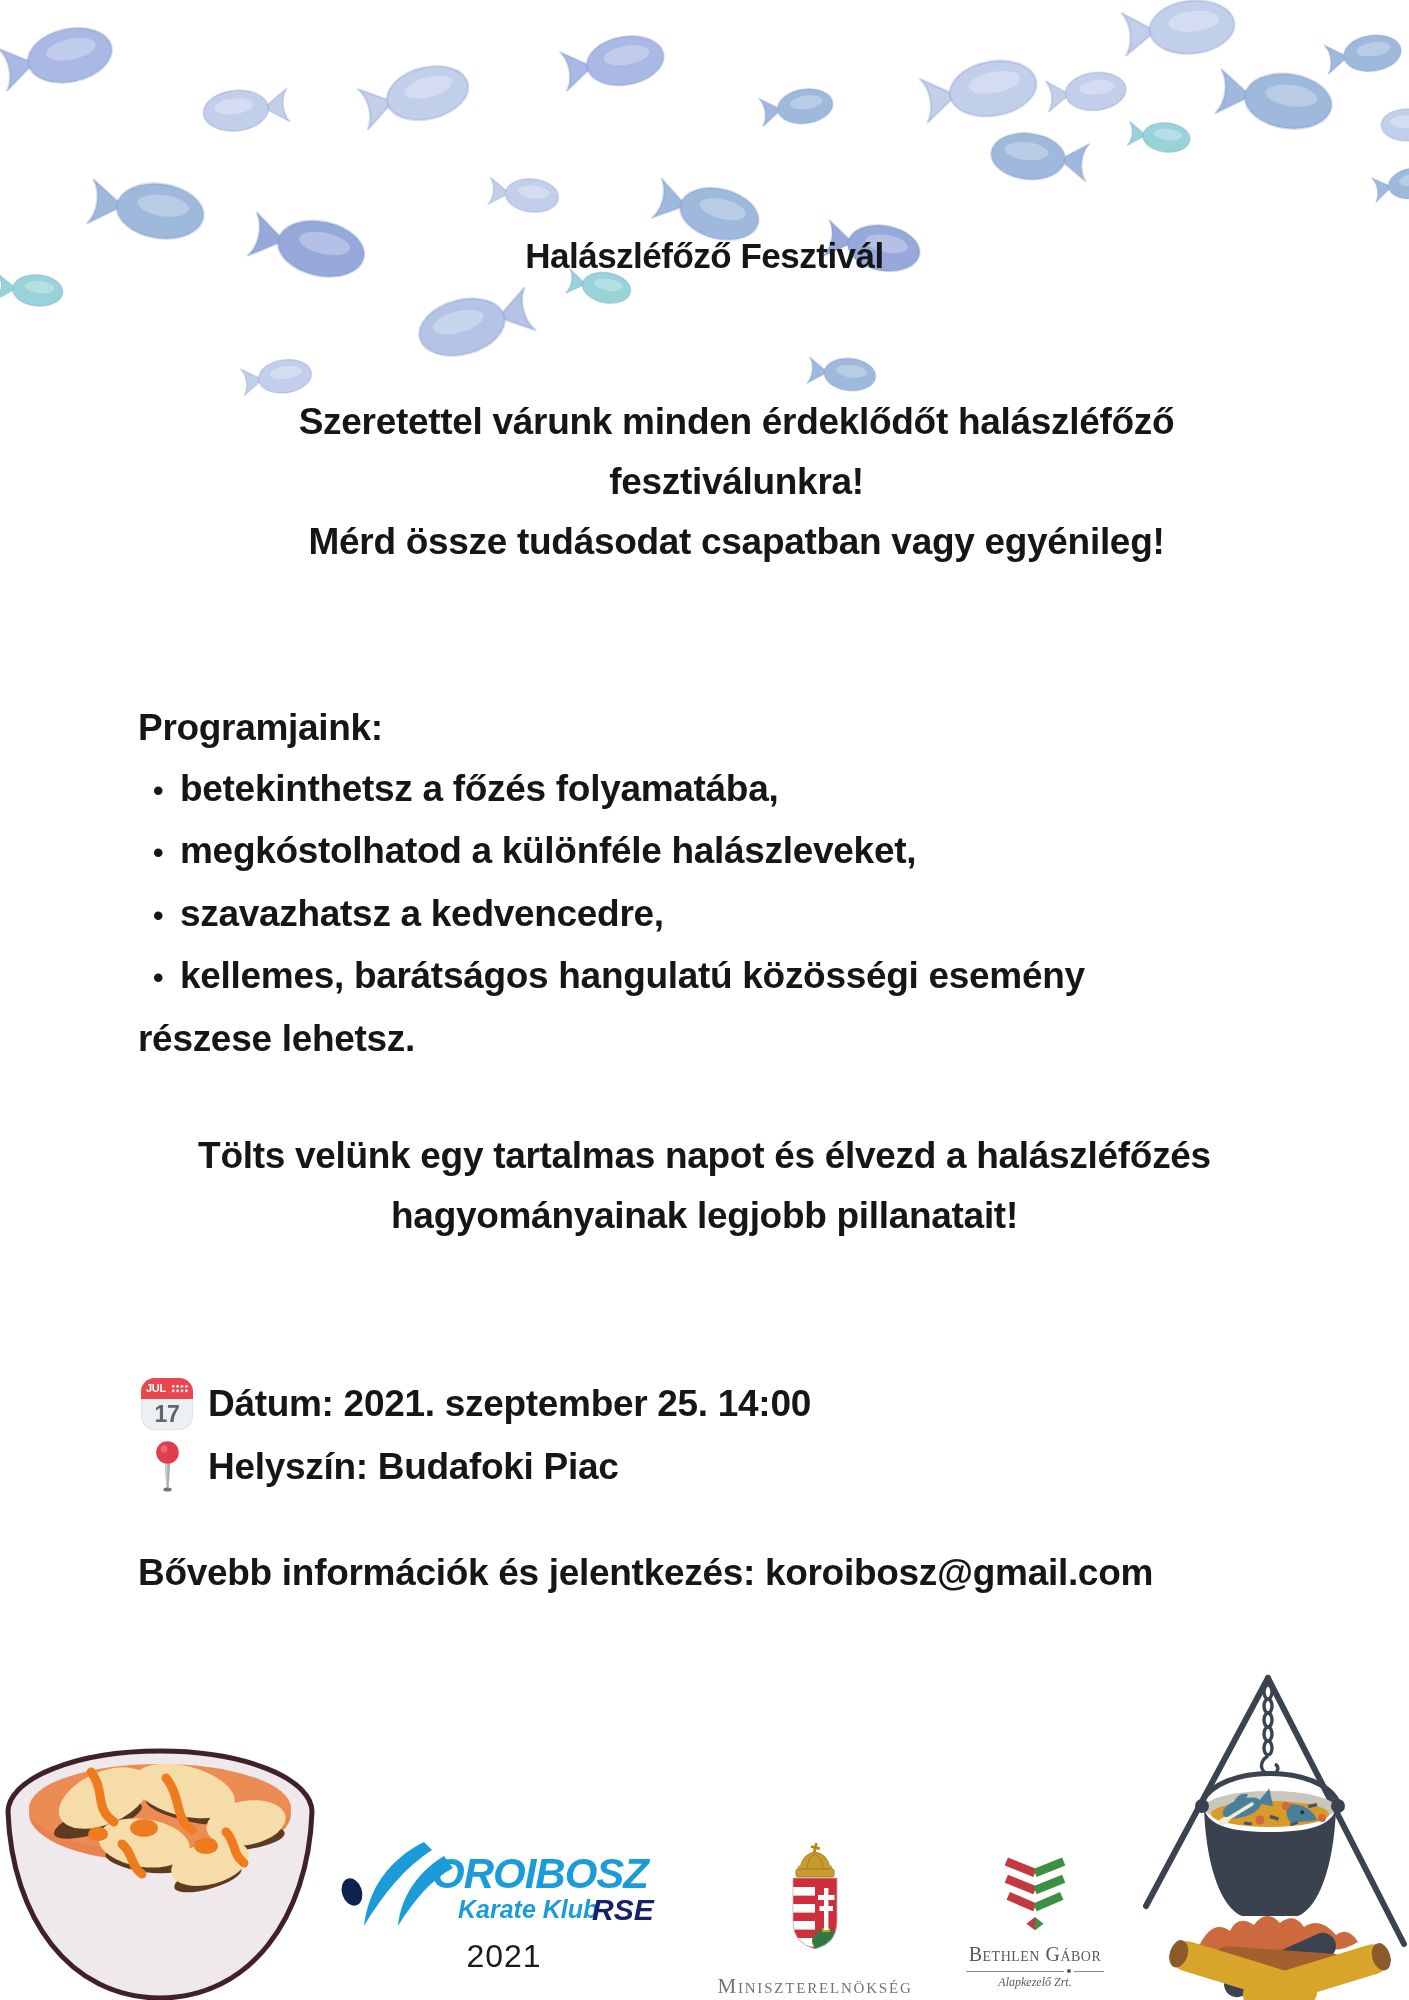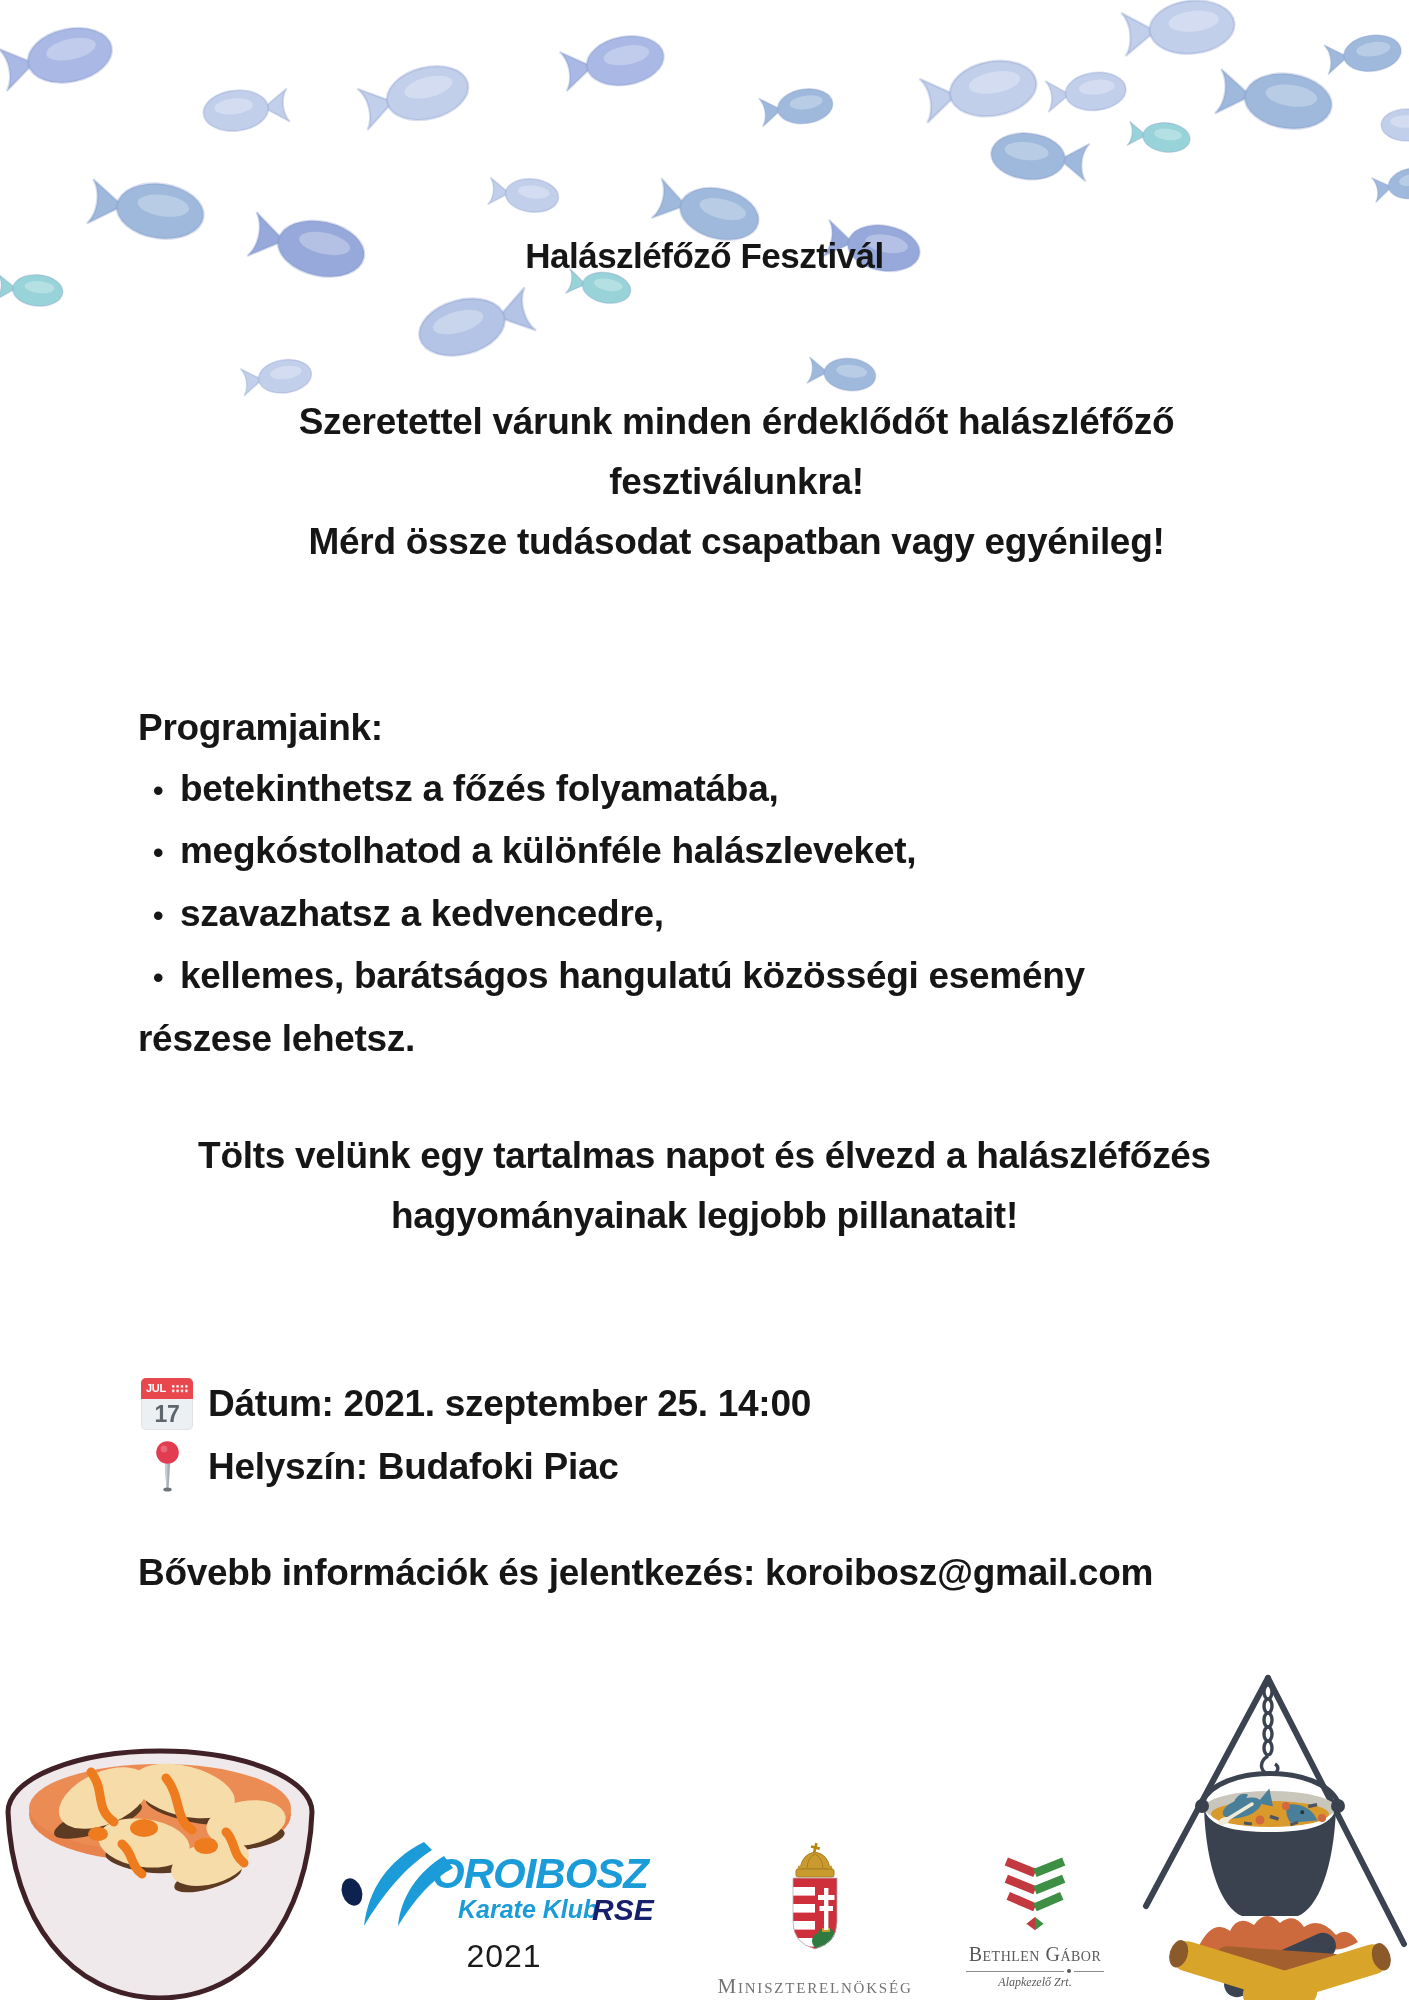--- a/index.html
+++ b/index.html
@@ -29,21 +29,21 @@
   .closing {
     position:absolute; top:1126px; left:0; width:100%;
     text-align:center; font-size:37px; line-height:60px; letter-spacing:-0.3px;
   }
   .details { position:absolute; top:1372px; left:138px; font-size:37px; letter-spacing:-0.3px; }
   .detail-row { display:flex; align-items:center; height:63px; }
   .icon-box { width:58px; display:flex; justify-content:center; align-items:center; }
   .detail-text { margin-left:12px; }
 
   
-  .cal { position:relative; width:52px; height:52px; border-radius:5px; background:#edf0f2; overflow:hidden; box-shadow:0 0 0 1px #dfe3e6 inset; }
+  .cal { position:relative; width:52px; height:52px; border-radius:14px; background:#edf0f2; overflow:hidden; box-shadow:0 0 0 1px #dfe3e6 inset; }
   .cal-top { position:absolute; top:0; left:0; right:0; height:21px; background:#e8474e; display:flex; align-items:center; justify-content:space-between; padding:0 5px; box-sizing:border-box; }
   .cal-month { font-size:11px; line-height:11px; color:#ffffff; font-weight:700; }
   .cal-dots { width:17px; height:9px; background-image:radial-gradient(circle,#ffffff 1px, rgba(255,255,255,0) 1.5px); background-size:4.4px 4.6px; }
   .cal-day { position:absolute; top:21px; left:0; right:0; bottom:0; display:flex; align-items:center; justify-content:center; font-size:23px; color:#5c666c; }
 
   .contact { position:absolute; top:1552px; left:138px; font-size:37px; letter-spacing:-0.3px; }
 
   .bowl-wrap { position:absolute; left:-6px; top:1736px; }
   .cauldron-wrap { position:absolute; left:1140px; top:1668px; }
 

